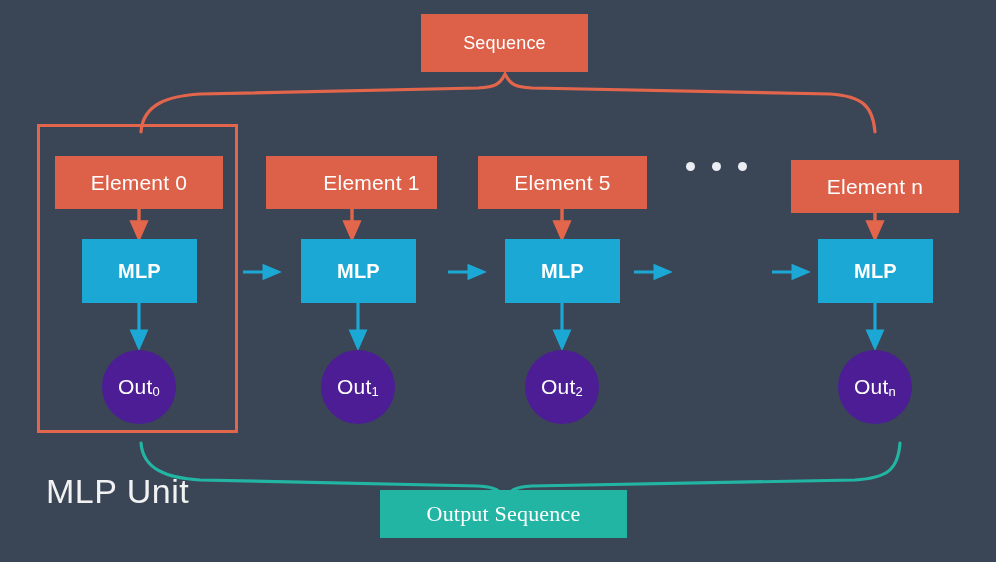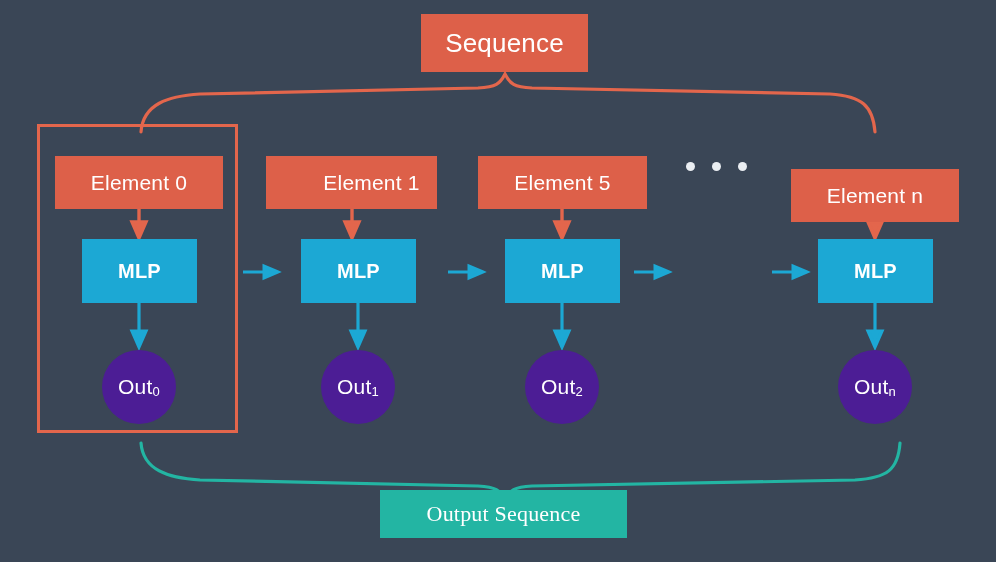--- a/index.html
+++ b/index.html
@@ -28,21 +28,21 @@
     box-sizing: border-box;
     text-align: center;
     white-space: nowrap;
   }
   .orange-box { background: #dd6049; }
   .blue-box   { background: #1ca8d4; }
   .teal-box   { background: #23b5a3; }
 
   .seq-title {
     left: 421px; top: 14px; width: 167px; height: 58px;
-    font-size: 26px;
+    font-size: 18px;
   }
   .out-seq-title {
     left: 380px; top: 490px; width: 247px; height: 48px;
     font-size: 22px;
     font-family: Liberation Serif, serif;
   }
 
   .element-box { height: 53px; font-size: 21px; margin-top: 16px; }
   .mlp-box     { height: 64px; font-size: 20px; font-weight: bold; }
 
@@ -174,23 +174,24 @@
     <span>Out</span>
       <span class="sub">2</span>
   </div>
 
   <div class="abs ellipsis">
     <i></i>
     <i></i>
     <i></i>
   </div>
 
-  <div class="abs label-box orange-box element-box" style="left:791px; top:153px; width:168px;">Element n</div>
+  <div class="abs label-box orange-box element-box" style="left:791px; top:144px; width:168px;">Element n</div>
   <div class="abs label-box blue-box mlp-box" style="left:818px; top:239px; width:115px;">MLP</div>
   <div class="abs label-box out-circle" style="left:838px; top:350px;">
     <span>Out</span>
       <span class="sub">n</span>
   </div>
 
+  <div class="abs unit-caption">MLP Unit</div>
 
   <div class="abs label-box teal-box out-seq-title">Output Sequence</div>
 
 </div>
 
 </body></html>

